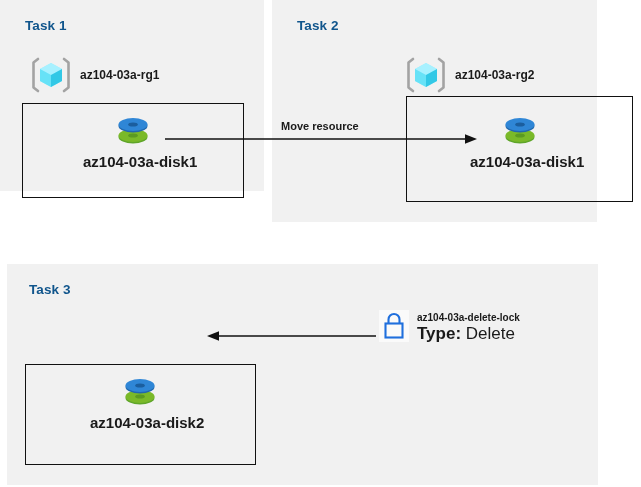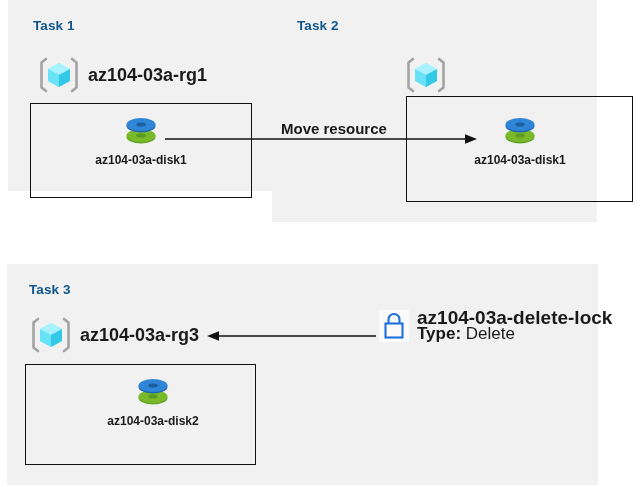--- a/index.html
+++ b/index.html
@@ -17,21 +17,21 @@
   .canvas {
     position: absolute;
     left: 0; top: 0;
     width: 641px;
     height: 487px;
   }
   .panel {
     position: absolute;
     background: #f1f1f1;
   }
-  #panel-task1 { left: 8px;   top: 0px;   width: 264px; height: 191px; }
+  #panel-task1 { left: 0px;   top: 0px;   width: 264px; height: 191px; }
   #panel-task2 { left: 272px; top: 0px;   width: 325px; height: 222px; }
   #panel-task3 { left: 7px;   top: 264px; width: 591px; height: 221px; }
 
   .panel-title {
     position: absolute;
     color: #10558c;
     font-weight: bold;
     font-size: 13.5px;
     letter-spacing: 0.1px;
     white-space: nowrap;
@@ -41,21 +41,21 @@
   #title-task3 { left: 22px; top: 18px; }
 
   
   .rg-row {
     position: absolute;
     display: flex;
     align-items: center;
     white-space: nowrap;
   }
   .rg-label {
-    font-size: 18px;
+    font-size: 12px;
     font-weight: bold;
     color: #1a1a1a;
     margin-left: 9px;
   }
   .rg-icon {
     width: 40px;
     height: 38px;
     display: block;
     flex: 0 0 auto;
   }
@@ -74,34 +74,34 @@
     text-align: center;
     white-space: nowrap;
   }
   .disk-icon {
     width: 38px;
     height: 36px;
     display: block;
     margin: 0 auto;
   }
   .disk-label {
-    font-size: 12px;
+    font-size: 15px;
     font-weight: bold;
     color: #1a1a1a;
     margin-top: 4px;
   }
 
   
   .arrow-svg {
     position: absolute;
     overflow: visible;
   }
   .arrow-label {
     position: absolute;
-    font-size: 15px;
+    font-size: 11px;
     font-weight: bold;
     color: #1a1a1a;
     white-space: nowrap;
   }
 
   
   .lock-row {
     position: absolute;
     display: flex;
     align-items: flex-start;
@@ -109,21 +109,21 @@
   }
   .lock-icon {
     width: 30px;
     height: 32px;
     display: block;
     flex: 0 0 auto;
     background: #fafafa;
   }
   .lock-text { margin-left: 8px; }
   .lock-name {
-    font-size: 19px;
+    font-size: 10px;
     font-weight: bold;
     color: #1a1a1a;
     line-height: 15px;
     text-align: center;
   }
   .lock-type {
     font-size: 17px;
     color: #1a1a1a;
     line-height: 17px;
   }
@@ -169,20 +169,21 @@
 
     <div class="rg-row" style="left:134px; top:56px;">
       <svg class="rg-icon" viewBox="0 0 40 38">
         <path d="M7 3 L2.5 6.5 L2.5 31.5 L7 35" fill="none" stroke="#a3a3a3" stroke-width="2.6" stroke-linecap="round" stroke-linejoin="round"></path>
         <path d="M33 3 L37.5 6.5 L37.5 31.5 L33 35" fill="none" stroke="#a3a3a3" stroke-width="2.6" stroke-linecap="round" stroke-linejoin="round"></path>
         <polygon points="20,7 31,13 31,25 20,31 9,25 9,13" fill="#9cefff"></polygon>
         <polygon points="20,7 31,13 20,19 9,13" fill="#a8f1ff"></polygon>
         <polygon points="20,19 31,13 31,25 20,31" fill="#32c8e6"></polygon>
         <polygon points="20,19 9,13 9,25 20,31" fill="#67e2f7"></polygon>
       </svg>
+      <span class="rg-label">az104-03a-rg2</span>
     </div>
 
     <div class="res-box" style="left:134px; top:96px; width:227px; height:106px;"></div>
 
     <div class="disk-group" style="left:198px; top:113px; width:100px;">
       <svg class="disk-icon" viewBox="0 0 38 36">
         <ellipse cx="19" cy="24" rx="14.5" ry="6.5" fill="#5fa52a"></ellipse>
         <ellipse cx="19" cy="22.5" rx="14.5" ry="6.5" fill="#7ab929"></ellipse>
         <ellipse cx="19" cy="22.5" rx="4.8" ry="2.1" fill="#5b9a22"></ellipse>
         <ellipse cx="19" cy="13" rx="14.5" ry="6.5" fill="#2168ad"></ellipse>
@@ -196,35 +197,24 @@
   <div class="arrow-label" style="left:281px; top:120px;">Move resource</div>
 
   <svg class="arrow-svg" style="left:165px; top:128px; width:315px; height:22px;" viewBox="0 0 315 22">
     <line x1="0" y1="11" x2="302" y2="11" stroke="#111111" stroke-width="1.4"></line>
     <polygon points="312,11 300,6.2 300,15.8" fill="#111111"></polygon>
   </svg>
 
   <div class="panel" id="panel-task3">
     <div class="panel-title" id="title-task3">Task 3</div>
 
-    <div class="rg-row" style="left:24px; top:52px;">
-      <svg class="rg-icon" viewBox="0 0 40 38">
-        <path d="M7 3 L2.5 6.5 L2.5 31.5 L7 35" fill="none" stroke="#a3a3a3" stroke-width="2.6" stroke-linecap="round" stroke-linejoin="round"></path>
-        <path d="M33 3 L37.5 6.5 L37.5 31.5 L33 35" fill="none" stroke="#a3a3a3" stroke-width="2.6" stroke-linecap="round" stroke-linejoin="round"></path>
-        <polygon points="20,7 31,13 31,25 20,31 9,25 9,13" fill="#9cefff"></polygon>
-        <polygon points="20,7 31,13 20,19 9,13" fill="#a8f1ff"></polygon>
-        <polygon points="20,19 31,13 31,25 20,31" fill="#32c8e6"></polygon>
-        <polygon points="20,19 9,13 9,25 20,31" fill="#67e2f7"></polygon>
-      </svg>
-      <span class="rg-label">az104-03a-rg3</span>
-    </div>
 
     <div class="res-box" style="left:18px; top:100px; width:231px; height:101px;"></div>
 
-    <div class="disk-group" style="left:83px; top:110px; width:100px;margin-left:13px;">
+    <div class="disk-group" style="left:83px; top:110px; width:100px;">
       <svg class="disk-icon" viewBox="0 0 38 36">
         <ellipse cx="19" cy="24" rx="14.5" ry="6.5" fill="#5fa52a"></ellipse>
         <ellipse cx="19" cy="22.5" rx="14.5" ry="6.5" fill="#7ab929"></ellipse>
         <ellipse cx="19" cy="22.5" rx="4.8" ry="2.1" fill="#5b9a22"></ellipse>
         <ellipse cx="19" cy="13" rx="14.5" ry="6.5" fill="#2168ad"></ellipse>
         <ellipse cx="19" cy="11.5" rx="14.5" ry="6.5" fill="#2f86d6"></ellipse>
         <ellipse cx="19" cy="11.5" rx="4.8" ry="2.1" fill="#1b5e9e"></ellipse>
       </svg>
       <div class="disk-label">az104-03a-disk2</div>
     </div>

